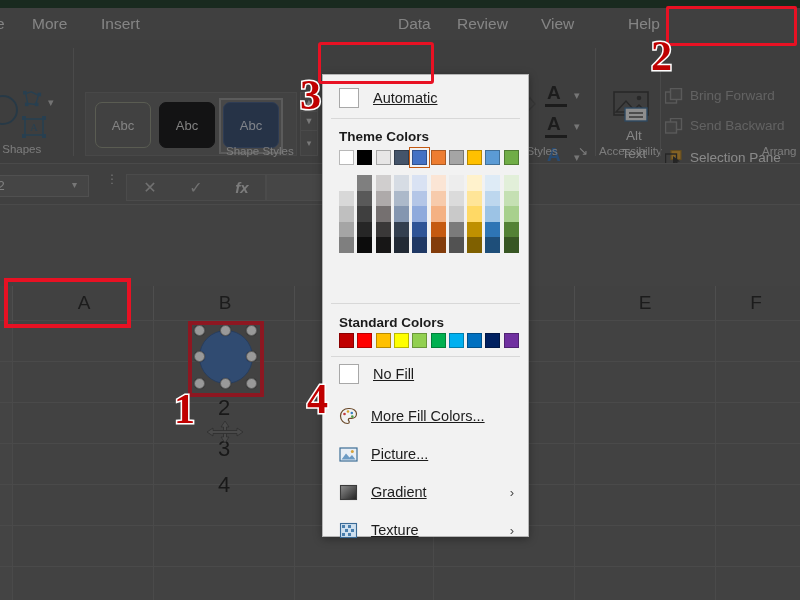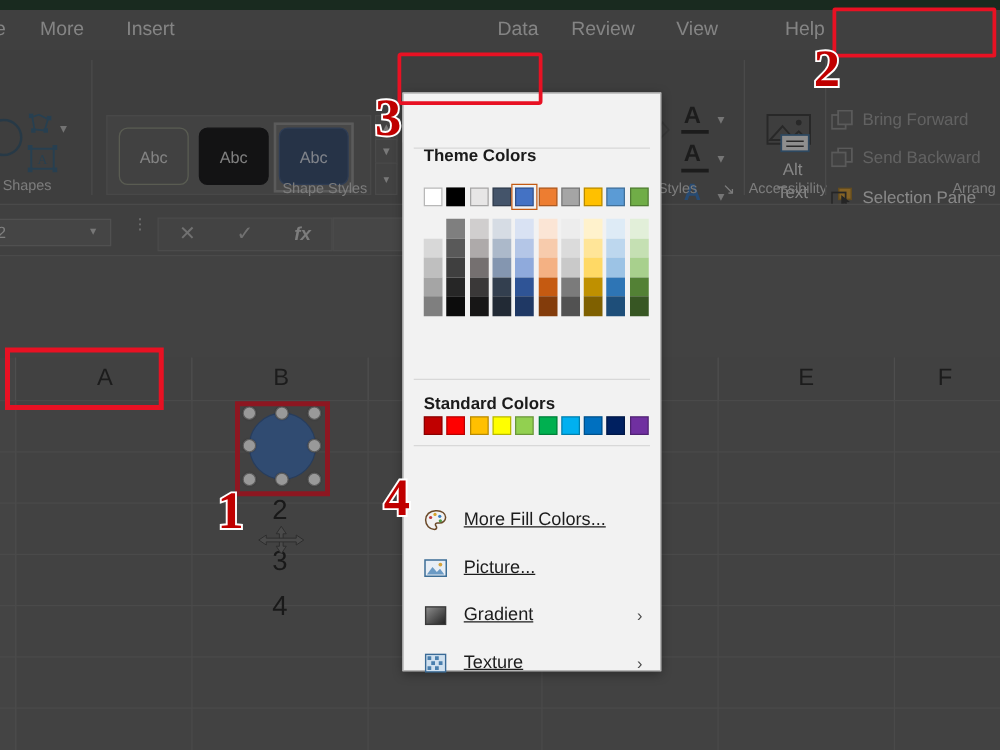--- a/index.html
+++ b/index.html
@@ -305,23 +305,27 @@
     <path d="M19 1 L23 7 L20.5 7 L20.5 17 L23 17 L19 23 L15 17 L17.5 17 L17.5 7 L15 7 Z"></path>
     <path d="M1 12 L7 8 L7 10.5 L31 10.5 L31 8 L37 12 L31 16 L31 13.5 L7 13.5 L7 16 Z"></path>
   </g>
 </svg>
 
 <div id="shape-hl"></div>
 
 <div id="veil"></div>
 
 <div id="dropdown">
+  <div id="auto-row">
+    <span id="auto-swatch"></span>
+    <span id="auto-lbl"><u>Automatic</u></span>
+  </div>
   <div class="hr" style="top:43px"></div>
 
-  <div class="sect-title" style="top:42px">Theme Colors</div>
+  <div class="sect-title" style="top:54px">Theme Colors</div>
   <div id="theme-grid">
       <div class="sw" style="left: 16px; top: 75px; background: rgb(255, 255, 255);"></div>
       <div class="sw" style="left: 34.3px; top: 75px; background: rgb(0, 0, 0);"></div>
       <div class="sw" style="left: 52.6px; top: 75px; background: rgb(231, 230, 230);"></div>
       <div class="sw" style="left: 70.9px; top: 75px; background: rgb(68, 84, 106);"></div>
       <div class="sw" style="left: 89.2px; top: 75px; background: rgb(68, 114, 196);"></div>
       <div class="sw" style="left: 107.5px; top: 75px; background: rgb(237, 125, 49);"></div>
       <div class="sw" style="left: 125.8px; top: 75px; background: rgb(165, 165, 165);"></div>
       <div class="sw" style="left: 144.1px; top: 75px; background: rgb(255, 192, 0);"></div>
       <div class="sw" style="left: 162.4px; top: 75px; background: rgb(91, 155, 213);"></div>
@@ -388,20 +392,24 @@
       <div class="sw" style="left: 70.9px; top: 258px; background: rgb(255, 255, 0);"></div>
       <div class="sw" style="left: 89.2px; top: 258px; background: rgb(146, 208, 80);"></div>
       <div class="sw" style="left: 107.5px; top: 258px; background: rgb(0, 176, 80);"></div>
       <div class="sw" style="left: 125.8px; top: 258px; background: rgb(0, 176, 240);"></div>
       <div class="sw" style="left: 144.1px; top: 258px; background: rgb(0, 112, 192);"></div>
       <div class="sw" style="left: 162.4px; top: 258px; background: rgb(0, 32, 96);"></div>
       <div class="sw" style="left: 180.7px; top: 258px; background: rgb(112, 48, 160);"></div>
     </div>
   <div class="hr" style="top:281px"></div>
 
+  <div id="nofill-row">
+    <span id="nofill-sw"></span>
+    <span id="nofill-lbl"><u>No Fill</u></span>
+  </div>
 
   <div class="menu-row" style="top:323px">
     <span class="menu-ico">
       <svg viewBox="0 0 19 19" width="19" height="19">
         <path d="M9.5 1.5 C4.8 1.5 1.5 4.8 1.5 9 c0 4.2 3.3 7.5 7 7.5 1.2 0 1.8-.7 1.8-1.5 0-1 -1-1.3-1-2.2 0-.8.7-1.4 1.6-1.4h1.8c2.6 0 4.8-2 4.8-4.6 0-3.1-3.2-5.3-7-5.3z" fill="none" stroke="#6b4a2a" stroke-width="1.2"></path>
         <circle cx="5.5" cy="7" r="1.3" fill="#c23b3b"></circle>
           <circle cx="9" cy="4.5" r="1.3" fill="#d8a32b"></circle>
         <circle cx="12.8" cy="6" r="1.3" fill="#3b7fc2"></circle>
           <circle cx="13.3" cy="9.6" r="1.3" fill="#4e9b45"></circle>
       </svg>

